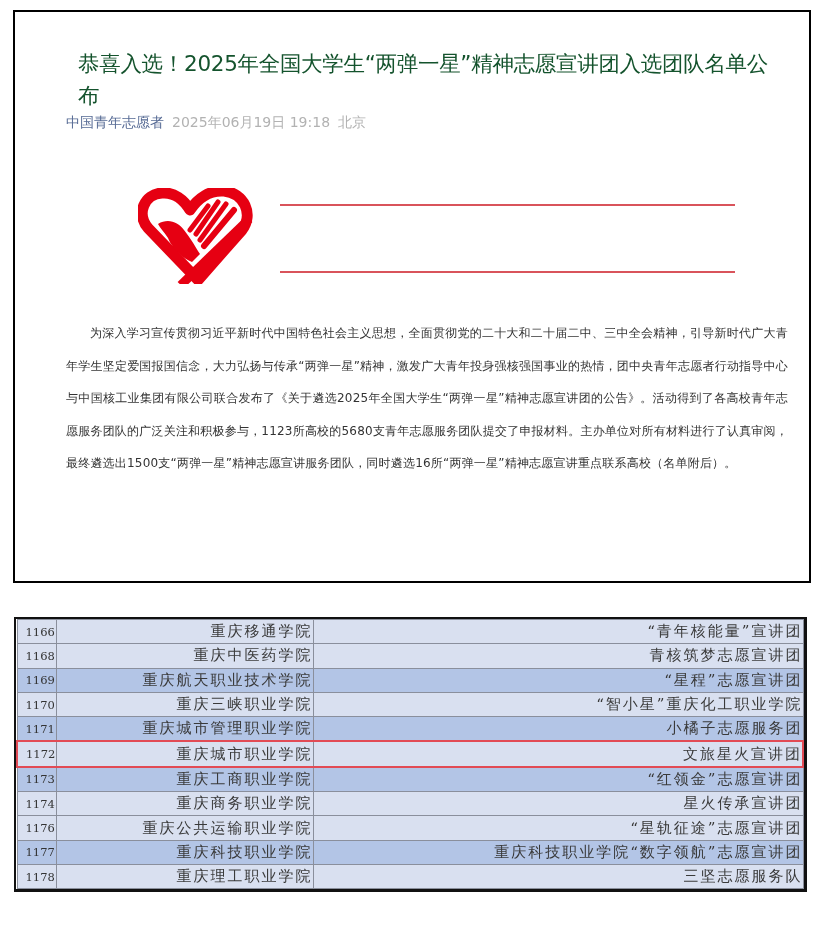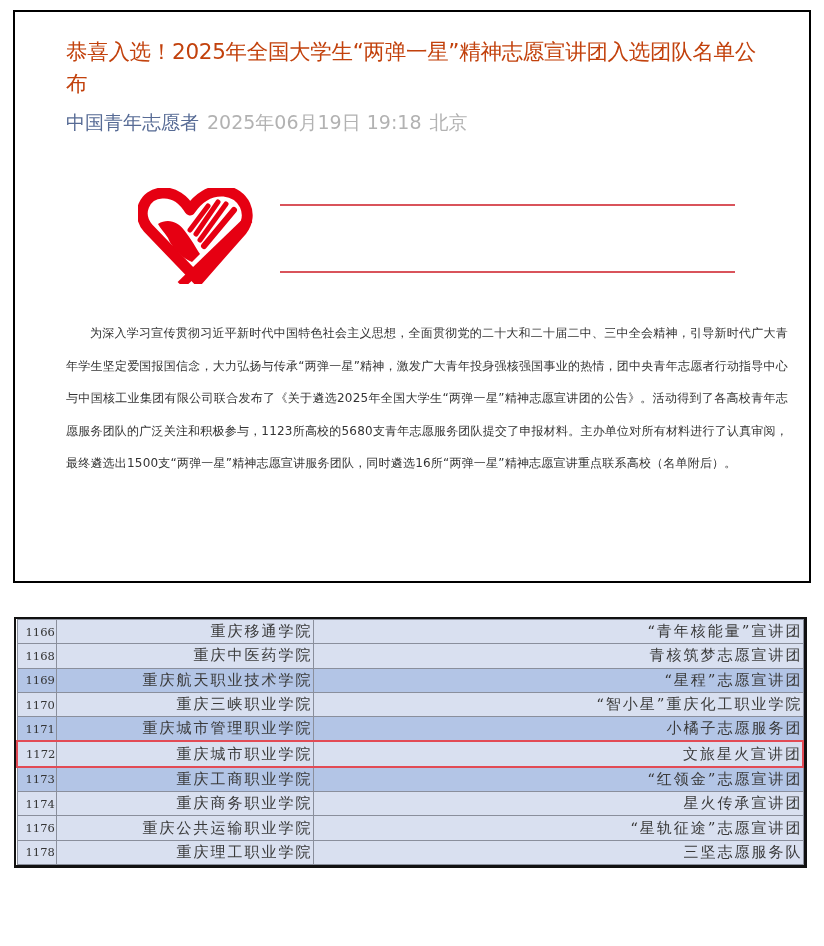--- a/index.html
+++ b/index.html
@@ -4,24 +4,24 @@
 <style>
   html, body { margin: 0; padding: 0; background: #ffffff; }
   body { width: 824px; height: 946px; position: relative; overflow: hidden;
          font-family: "DejaVu Sans", "Liberation Sans", sans-serif; }
   .article-box {
     position: absolute; left: 13px; top: 10px; width: 794px; height: 569px;
     border: 2px solid #000; background: #fff; box-sizing: content-box;
   }
   .title {
     position: absolute; left: 51px; top: 24px; width: 700px;
-    font-size: 21.5px; line-height: 32px; color: #c2410c; margin: 0; font-weight: normal;
+    font-size: 21.5px; line-height: 32px; color: #14532d; margin: 12px; font-weight: normal;
     letter-spacing: -0.3px;
   }
-  .meta { position: absolute; left: 51px; top: 100px; font-size: 19px; line-height: 20px; white-space: nowrap; }
+  .meta { position: absolute; left: 51px; top: 100px; font-size: 14px; line-height: 20px; white-space: nowrap; }
   .meta .author { color: #576b95; }
   .meta .date { color: #b2b2b2; margin-left: 8px; }
   .meta .loc { color: #b2b2b2; margin-left: 8px; }
 
   .banner { position: absolute; left: 100px; top: 166px; width: 640px; height: 112px; }
   .logo { position: absolute; left: 23px; top: 10px; width: 120px; height: 96px; }
   .slogan-line { position: absolute; left: 165px; width: 455px; height: 2px; background: #d9535b; }
   .slogan-line.top { top: 26px; }
   .slogan-line.bottom { top: 93px; }
   .slogan {
@@ -128,20 +128,25 @@
         <tr class="odd">
           <td class="num">1174</td>
           <td>重庆商务职业学院</td>
           <td>星火传承宣讲团</td>
         </tr>
         <tr class="odd">
           <td class="num">1176</td>
           <td>重庆公共运输职业学院</td>
           <td>“星轨征途”志愿宣讲团</td>
         </tr>
+        <tr class="even">
+          <td class="num">1177</td>
+          <td>重庆科技职业学院</td>
+          <td>重庆科技职业学院“数字领航”志愿宣讲团</td>
+        </tr>
         <tr class="odd">
           <td class="num">1178</td>
           <td>重庆理工职业学院</td>
           <td>三坚志愿服务队</td>
         </tr>
       </tbody>
   </table>
 </div>
 
 </body></html>

